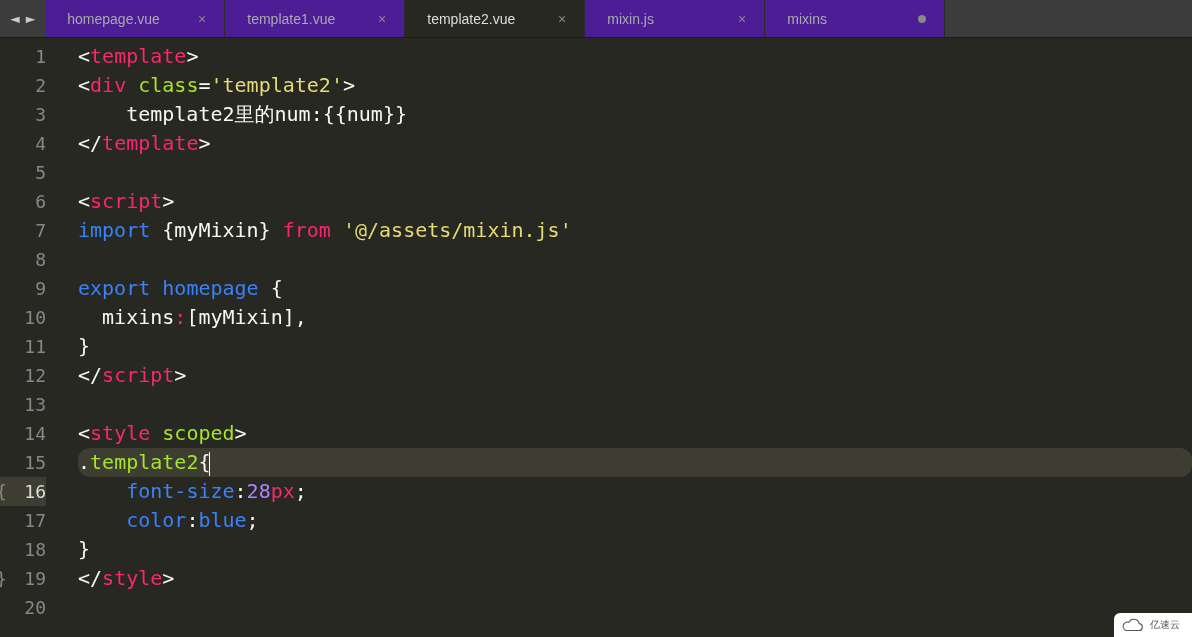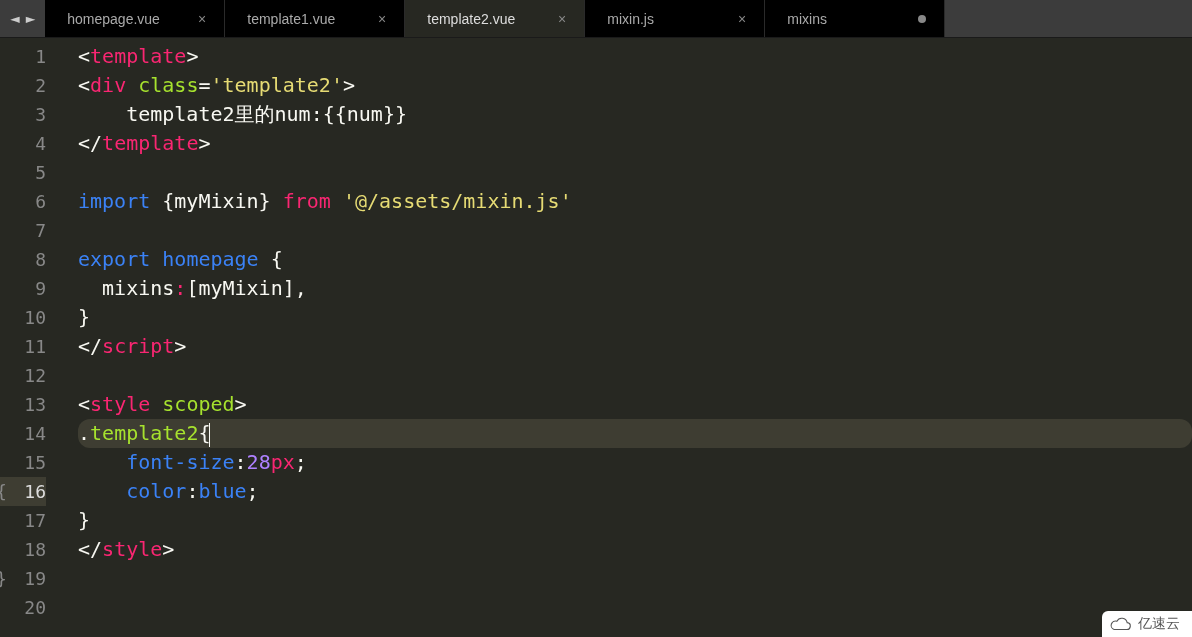--- a/index.html
+++ b/index.html
@@ -29,21 +29,21 @@
     .nav-arrow { cursor: pointer; font-size: 16px; }
     .tab {
       display: flex;
       align-items: center;
       padding: 0 18px 0 22px;
       height: 100%;
       color: #aaa;
       font-size: 14px;
       font-family: -apple-system, "Segoe UI", sans-serif;
       cursor: pointer;
-      background: #000000;
+      background: #4c1d95;
       border-right: 1px solid #2a2a2a;
       min-width: 180px;
       justify-content: space-between;
       position: relative;
     }
     .tab.active {
       background: #272822;
       color: #ddd;
     }
     .tab-close {
@@ -106,21 +106,21 @@
     .c-yellow{ color: #e6db74; margin-top: 16px; }
     .c-blue  { color: #3b82f6; }
     .c-purple{ color: #ae81ff; }
 
     .watermark {
       position: absolute;
       right: 0;
       bottom: 0;
       background: #fff;
       color: #555;
-      font-size: 14px;
+      font-size: 10px;
       padding: 4px 12px 4px 8px;
       display: flex;
       align-items: center;
       gap: 6px;
       border-top-left-radius: 6px;
       font-family: sans-serif;
     }
     .watermark svg { width: 22px; height: 16px; }
   </style>
 </head>
@@ -177,20 +177,21 @@
       <div class="ln">18</div>
       <div class="ln">19<span class="fold-marker">}</span></div>
       <div class="ln">20</div>
     </div>
   <div class="code" id="code">
       <div class="line"><span class="c-white">&lt;</span><span class="c-red">template</span><span class="c-white">&gt;</span></div>
       <div class="line"><span class="c-white">&lt;</span><span class="c-red">div</span><span class="c-white"> </span><span class="c-green">class</span><span class="c-white">=</span><span class="c-yellow">'template2'</span><span class="c-white">&gt;</span></div>
       <div class="line"><span class="c-white">    template2里的num:{{num}}</span></div>
       <div class="line"><span class="c-white">&lt;/</span><span class="c-red">template</span><span class="c-white">&gt;</span></div>
       <div class="line"></div>
+      <div class="line"><span class="c-white">&lt;</span><span class="c-red">script</span><span class="c-white">&gt;</span></div>
       <div class="line"><span class="c-blue">import</span><span class="c-white"> {myMixin} </span><span class="c-red">from</span><span class="c-white"> </span><span class="c-yellow">'@/assets/mixin.js'</span></div>
       <div class="line"></div>
       <div class="line"><span class="c-blue">export</span><span class="c-white"> </span><span class="c-blue">homepage</span><span class="c-white"> {</span></div>
       <div class="line"><span class="c-white">  mixins</span><span class="c-red">:</span><span class="c-white">[myMixin],</span></div>
       <div class="line"><span class="c-white">}</span></div>
       <div class="line"><span class="c-white">&lt;/</span><span class="c-red">script</span><span class="c-white">&gt;</span></div>
       <div class="line"></div>
       <div class="line"><span class="c-white">&lt;</span><span class="c-red">style</span><span class="c-white"> </span><span class="c-green">scoped</span><span class="c-white">&gt;</span></div>
       <div class="line hl"><span class="c-white">.</span><span class="c-green">template2</span><span class="c-white">{</span><span class="cursor-mark"></span></div>
       <div class="line"><span class="c-white">    </span><span class="c-blue">font-size</span><span class="c-white">:</span><span class="c-purple">28</span><span class="c-red">px</span><span class="c-white">;</span></div>

